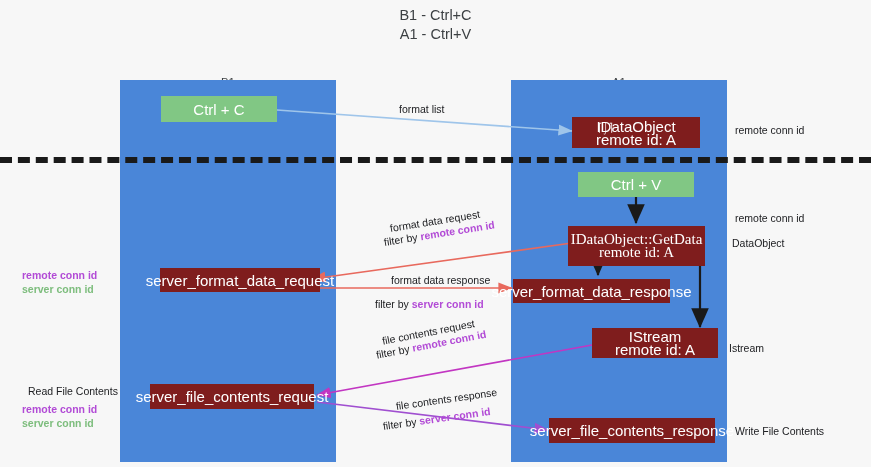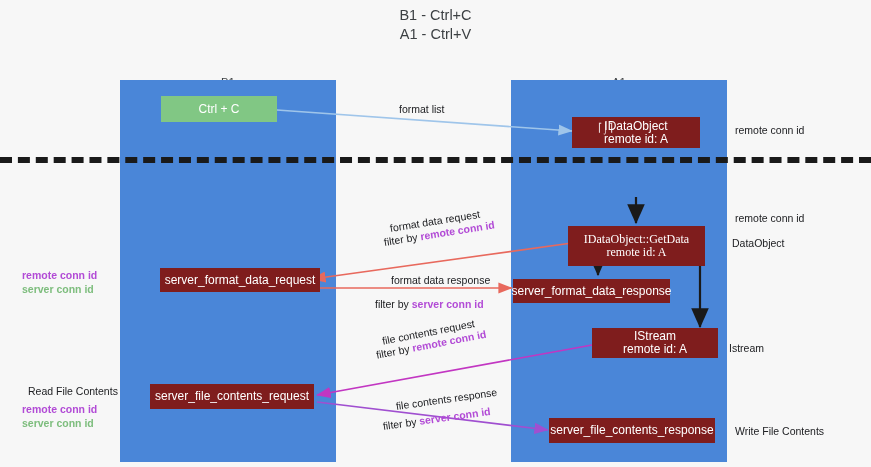--- a/index.html
+++ b/index.html
@@ -28,21 +28,21 @@
     white-space:pre;
   }
 
   
   .lane{background:#4a86d8;}
 
   
   .node{
     box-sizing:border-box;
     display:flex;align-items:center;justify-content:center;
-    text-align:center;color:#ffffff;font-size:12px;line-height:13px;
+    text-align:center;color:#ffffff;font-size:15px;line-height:13px;
     white-space:pre;
   }
   .node.green{background:#81c784;}
   .node.orange{background:#7f1d1d;}
 
   
   .lbl{font-size:10.5px;color:#202124;line-height:13px;white-space:nowrap;}
   .lbl .pur{color:#b24bd6;font-weight:bold;}
   .lbl.rot-a{transform:rotate(-9deg);transform-origin:left top;}
   .lbl.rot-b{transform:rotate(-11deg);transform-origin:left top;}
@@ -118,20 +118,21 @@
     <line x1="317" y1="402" x2="548" y2="430" stroke="#a04fd0" stroke-width="1.6" marker-end="url(#ah-purple)"></line>
   </svg>
 
   <div class="abs node green" style="left:161px;top:96px;width:116px;height:26px;">Ctrl + C</div>
 
   <div class="abs node orange" style="left:572px;top:117px;width:128px;height:31px;">IDataObject
 remote id: A</div>
 
   <div class="abs caret-art" style="left:598px;top:121px;">⌈⌡⌉</div>
 
+  <div class="abs node green" style="left:578px;top:172px;width:116px;height:25px;">Ctrl + V</div>
 
   <div class="abs node orange" style="left:568px;top:226px;width:137px;height:40px;font-family:Liberation Serif, serif;">IDataObject::GetData
 remote id: A</div>
 
   <div class="abs node orange" style="left:152px;top:268px;width:160px;height:24px;margin-left:8px;">server_format_data_request</div>
 
   <div class="abs node orange" style="left:513px;top:279px;width:157px;height:24px;">server_format_data_response</div>
 
   <div class="abs node orange" style="left:592px;top:328px;width:126px;height:30px;">IStream
 remote id: A</div>

